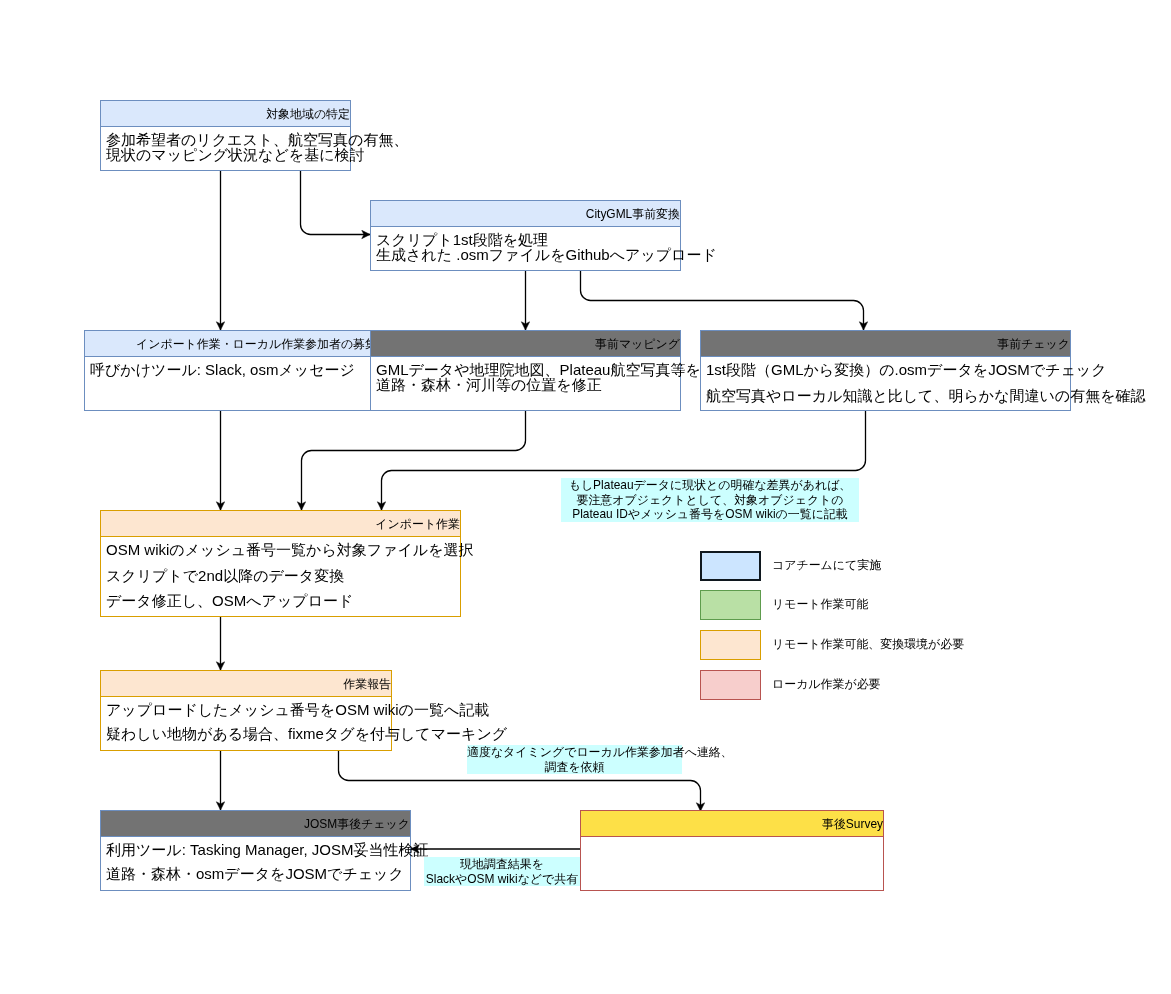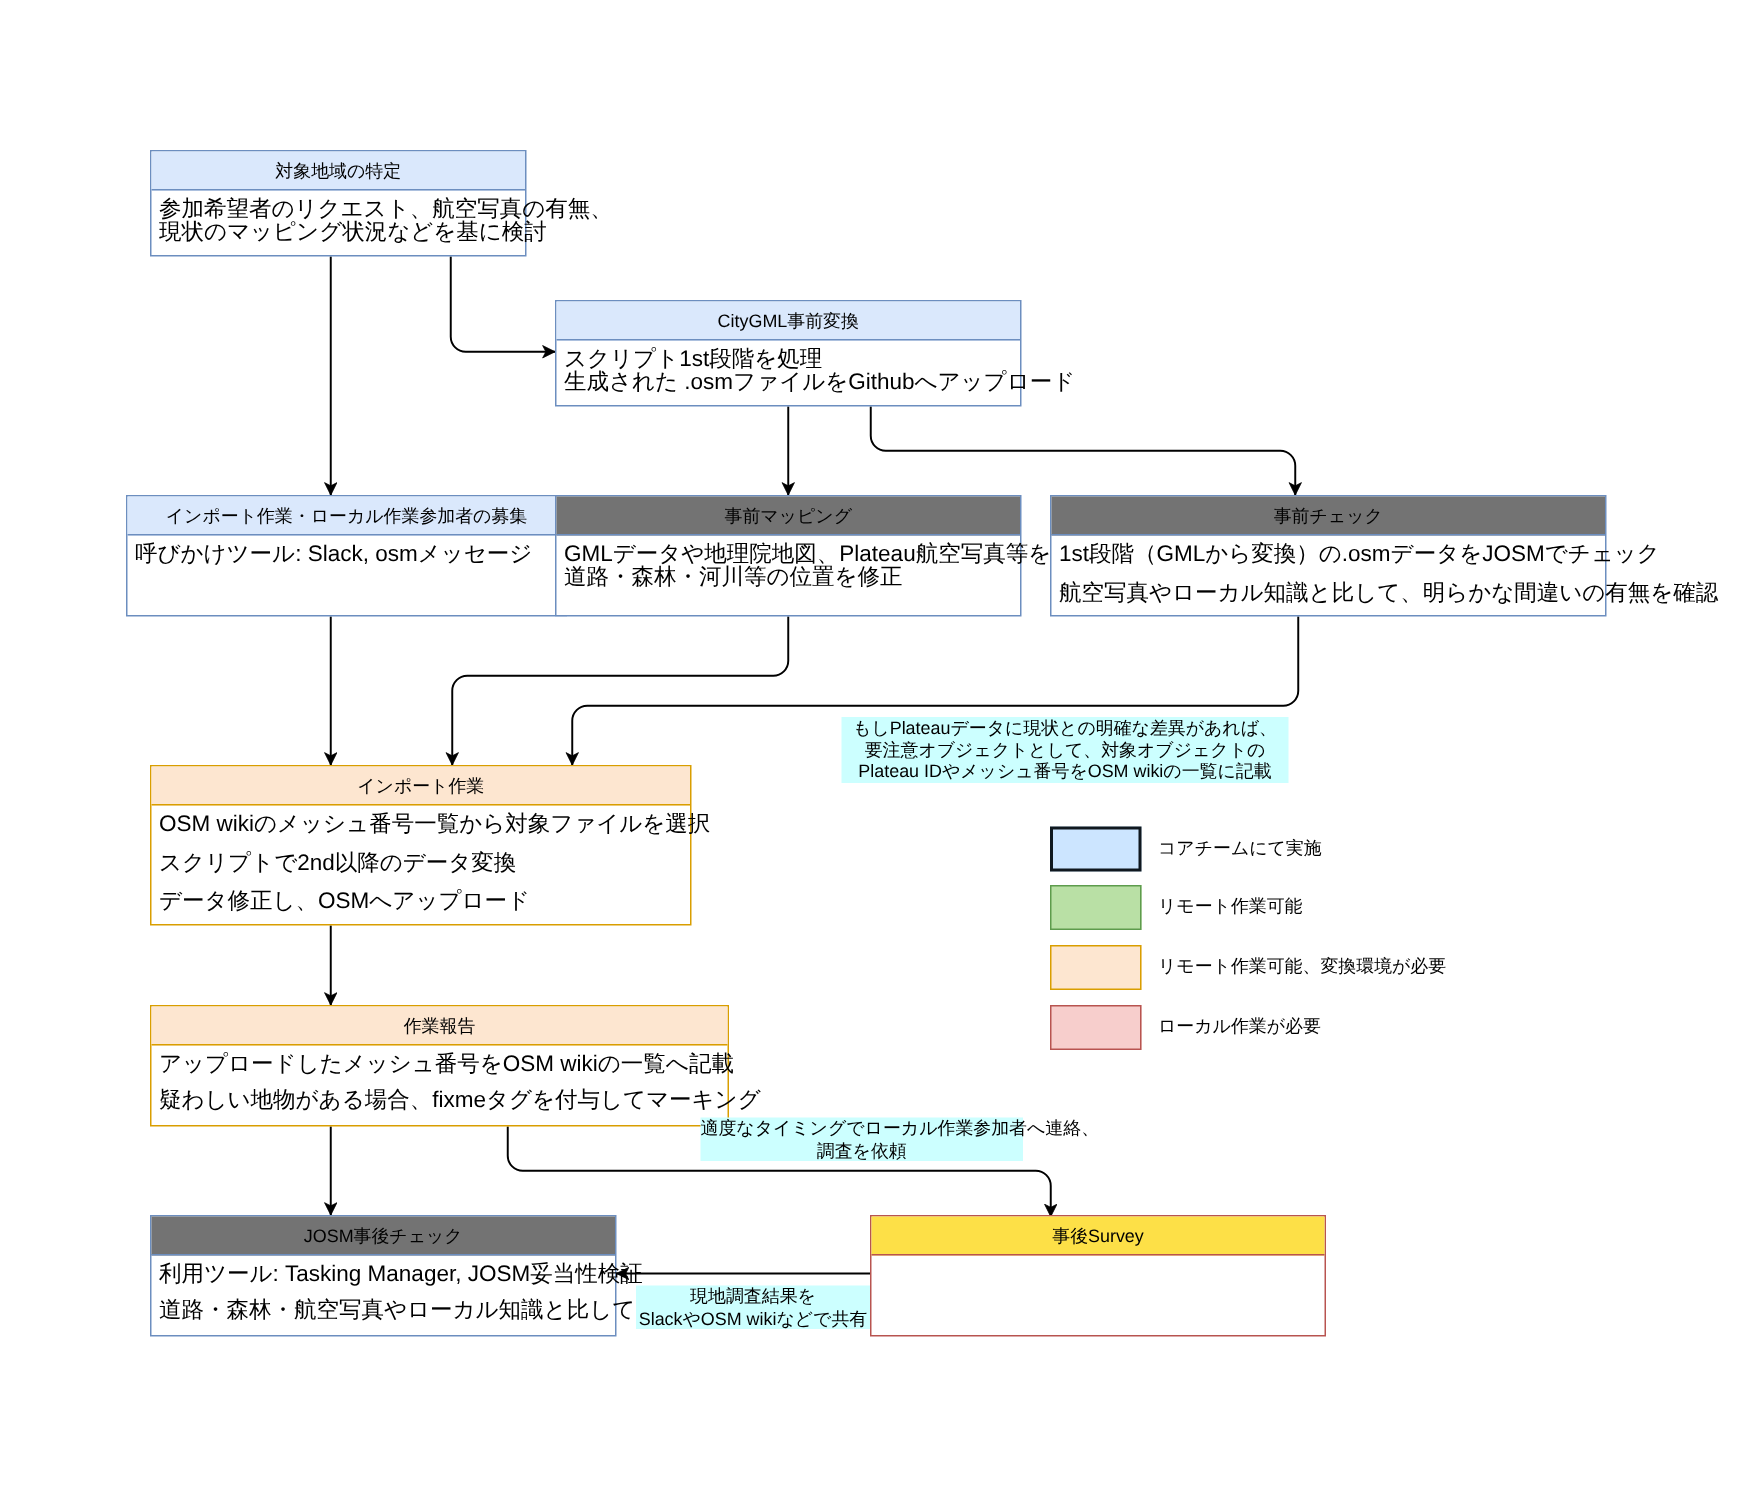--- a/index.html
+++ b/index.html
@@ -28,21 +28,21 @@
   .node {
     position: absolute;
     box-sizing: border-box;
     border: 1px solid #6c8ebf;
     background: #ffffff;
   }
   .node .hdr {
     box-sizing: border-box;
     height: 26px;
     line-height: 26px;
-    text-align: center;
+    text-align: right;
     font-size: 11.95px;
     border-bottom: 1px solid #6c8ebf;
     background: #dae8fc;
     white-space: nowrap;
     overflow: hidden;
   }
   .node .body {
     box-sizing: border-box;
     padding: 6px 5px 0 5px;
   }
@@ -149,33 +149,33 @@
 
   <div class="node orange" style="left:100px;top:510px;width:361px;height:107px">
     <div class="hdr">インポート作業</div>
     <div class="body">
       <p>OSM wikiのメッシュ番号一覧から対象ファイルを選択</p>
       <p>スクリプトで2nd以降のデータ変換</p>
       <p>データ修正し、OSMへアップロード</p>
     </div>
   </div>
 
-  <div class="node orange" style="left:100px;top:670px;width:386px;height:81px;--pgap:9px">
+  <div class="node orange" style="left:100px;top:670px;width:292px;height:81px;--pgap:9px">
     <div class="hdr">作業報告</div>
     <div class="body">
       <p>アップロードしたメッシュ番号をOSM wikiの一覧へ記載</p>
       <p>疑わしい地物がある場合、fixmeタグを付与してマーキング</p>
     </div>
   </div>
 
   <div class="node green" style="left:100px;top:810px;width:311px;height:81px;--pgap:9px">
     <div class="hdr">JOSM事後チェック</div>
     <div class="body">
       <p>利用ツール: Tasking Manager, JOSM妥当性検証</p>
-      <p>道路・森林・航空写真やローカル知識と比して</p>
+      <p>道路・森林・osmデータをJOSMでチェック</p>
     </div>
   </div>
 
   <div class="node red" style="left:580px;top:810px;width:304px;height:81px">
     <div class="hdr">事後Survey</div>
   </div>
 
   <div class="label" style="left:561px;top:478px;width:298px">もしPlateauデータに現状との明確な差異があれば、
 要注意オブジェクトとして、対象オブジェクトの
 Plateau IDやメッシュ番号をOSM wikiの一覧に記載</div>

